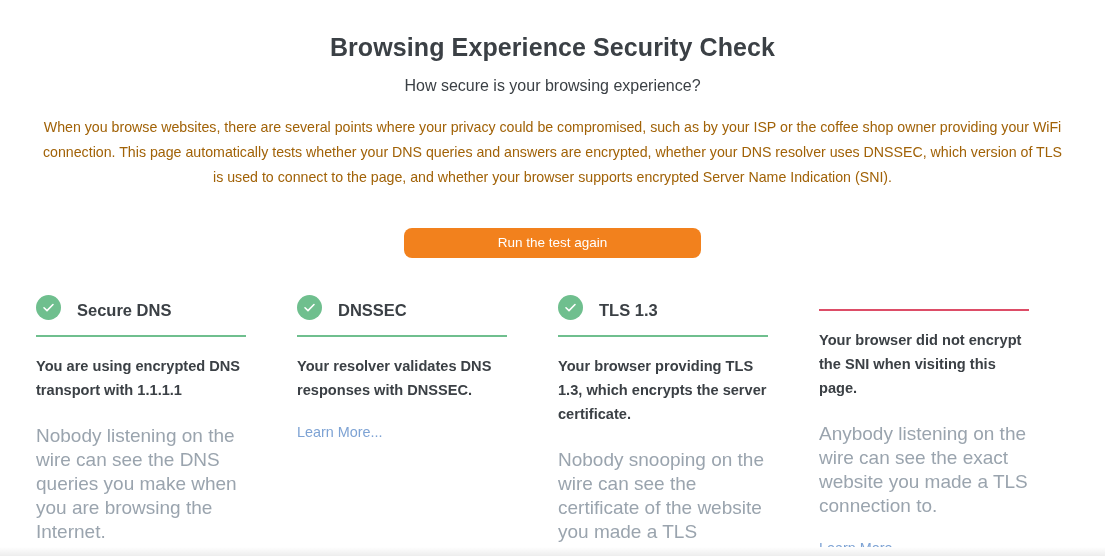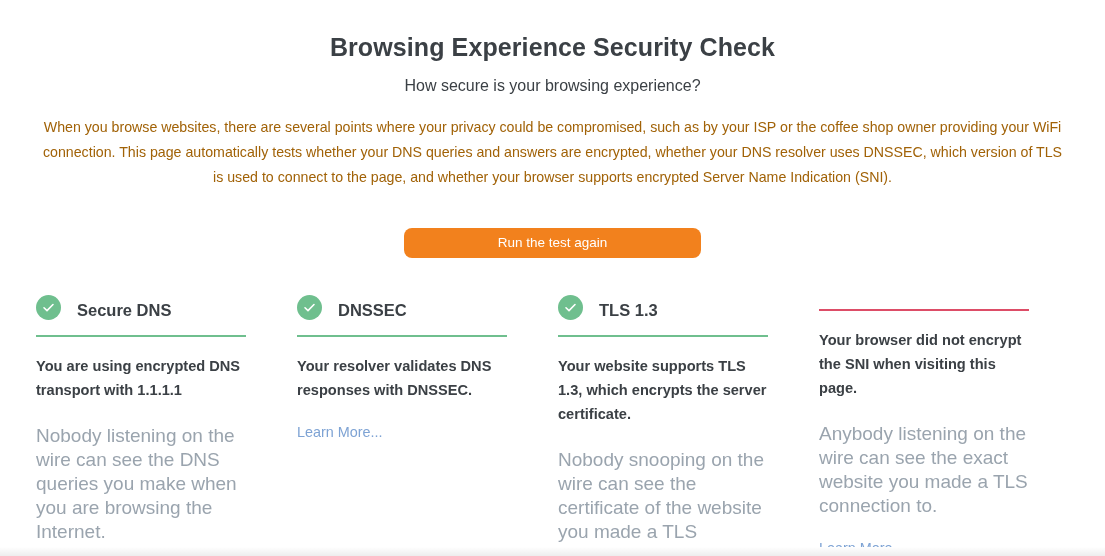--- a/index.html
+++ b/index.html
@@ -201,21 +201,21 @@
     <div class="card">
       <div class="card-header">
         <span class="status-icon pass">
           <svg width="15" height="15" viewBox="0 0 16 16" aria-hidden="true">
             <path d="M3.2 8.3 L6.4 11.3 L12.8 4.8" fill="none" stroke="#ffffff" stroke-width="1.7" stroke-linecap="round" stroke-linejoin="round"></path>
           </svg>
         </span>
         <span class="card-title">TLS 1.3</span>
       </div>
       <div class="card-divider"></div>
-      <p class="card-primary">Your website supports TLS 1.3, which encrypts the server certificate.</p>
+      <p class="card-primary">Your browser providing TLS 1.3, which encrypts the server certificate.</p>
       <p class="card-secondary">Nobody snooping on the wire can see the certificate of the website you made a TLS connection to.</p>
       <a class="card-link">Learn More...</a>
     </div>
 
     <div class="card">
       <div class="card-divider fail"></div>
       <p class="card-primary">Your browser did not encrypt the SNI when visiting this page.</p>
       <p class="card-secondary">Anybody listening on the wire can see the exact website you made a TLS connection to.</p>
       <a class="card-link">Learn More...</a>
     </div>

